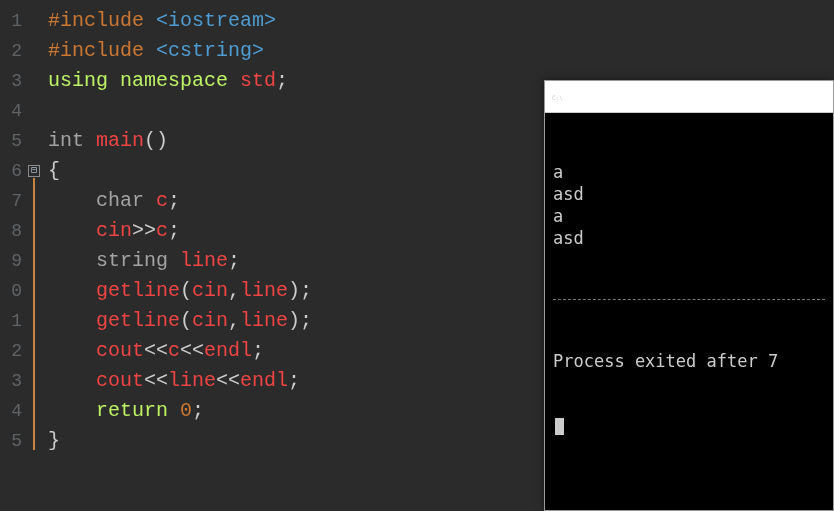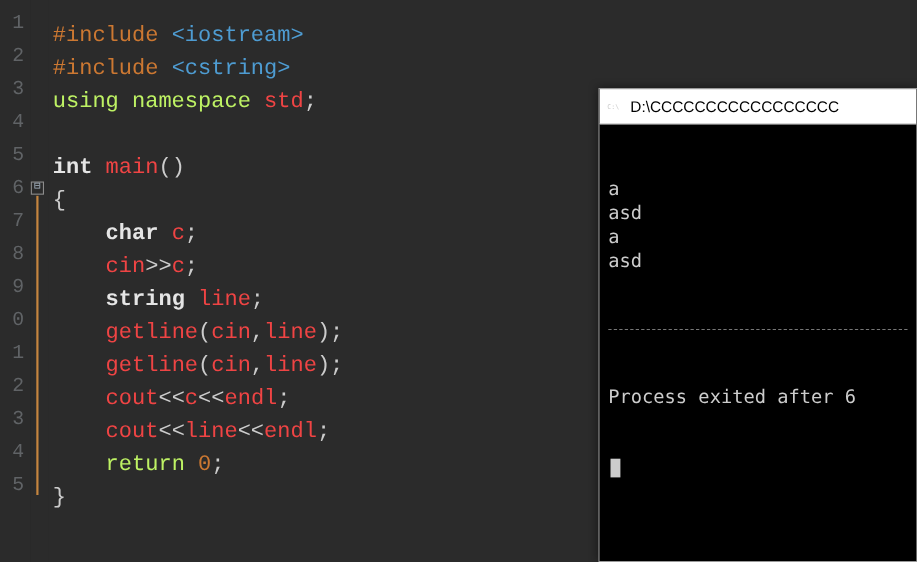--- a/index.html
+++ b/index.html
@@ -51,30 +51,30 @@
       cursor: pointer;
     }
     .fold-line {
       position: absolute;
       left: 5px;
       width: 2px;
       background: #c5853f;
     }
     .code-area {
       flex: 1;
-      padding-top: 18px;
+      padding-top: 6px;
       padding-left: 4px;
       line-height: 30px;
       color: #a9b7c6;
       white-space: pre;
     }
     .code-line { height: 30px; }
     .tok-preproc { color: #cc7832; }
     .tok-keyword { color: #bef264; }
-    .tok-type { color: #e5e5e5; font-weight: bold; }
+    .tok-type { color: #a3a3a3; }
     .tok-string { color: #4e9cd2; }
     .tok-ident { color: #ef4444; }
     .tok-punct { color: #cccccc; }
     .tok-num { color: #cc7832; }
     .tok-operator { color: #cccccc; }
     
     .console-window {
       position: absolute;
       right: 0;
       top: 80px;
@@ -184,21 +184,20 @@
   <div class="fold-gutter">
     <div class="fold-marker" style="top:165px">⊟</div>
     <div class="fold-line" style="top:178px;height:272px"></div>
   </div>
   <div class="code-area" id="code-area"><div class="code-line"><span class="tok-preproc">#include </span><span class="tok-string">&lt;iostream&gt;</span></div><div class="code-line"><span class="tok-preproc">#include </span><span class="tok-string">&lt;cstring&gt;</span></div><div class="code-line"><span class="tok-keyword">using </span><span class="tok-keyword">namespace </span><span class="tok-ident">std</span><span class="tok-punct">;</span></div><div class="code-line"></div><div class="code-line"><span class="tok-type">int </span><span class="tok-ident">main</span><span class="tok-punct">()</span></div><div class="code-line"><span class="tok-punct">{</span></div><div class="code-line"><span></span><span class="tok-type">    char </span><span class="tok-ident">c</span><span class="tok-punct">;</span></div><div class="code-line"><span>    </span><span class="tok-ident">cin</span><span class="tok-operator">&gt;&gt;</span><span class="tok-ident">c</span><span class="tok-punct">;</span></div><div class="code-line"><span>    </span><span class="tok-type">string </span><span class="tok-ident">line</span><span class="tok-punct">;</span></div><div class="code-line"><span>    </span><span class="tok-ident">getline</span><span class="tok-punct">(</span><span class="tok-ident">cin</span><span class="tok-punct">,</span><span class="tok-ident">line</span><span class="tok-punct">)</span><span class="tok-punct">;</span></div><div class="code-line"><span>    </span><span class="tok-ident">getline</span><span class="tok-punct">(</span><span class="tok-ident">cin</span><span class="tok-punct">,</span><span class="tok-ident">line</span><span class="tok-punct">)</span><span class="tok-punct">;</span></div><div class="code-line"><span>    </span><span class="tok-ident">cout</span><span class="tok-operator">&lt;&lt;</span><span class="tok-ident">c</span><span class="tok-operator">&lt;&lt;</span><span class="tok-ident">endl</span><span class="tok-punct">;</span></div><div class="code-line"><span>    </span><span class="tok-ident">cout</span><span class="tok-operator">&lt;&lt;</span><span class="tok-ident">line</span><span class="tok-operator">&lt;&lt;</span><span class="tok-ident">endl</span><span class="tok-punct">;</span></div><div class="code-line"><span>    </span><span class="tok-keyword">return </span><span class="tok-num">0</span><span class="tok-punct">;</span></div><div class="code-line"><span class="tok-punct">}</span></div></div>
 </div>
 
 <div class="console-window">
   <div class="console-titlebar">
     <span class="console-icon"><span class="console-icon-inner"></span></span>
-    <span class="console-title-text">D:\CCCCCCCCCCCCCCCCC</span>
   </div>
   <div class="console-body">
     <div id="console-lines"><div>a</div><div>asd</div><div>a</div><div>asd</div></div>
     <div class="console-divider"></div>
-    <div>Process exited after 6</div>
+    <div>Process exited after 7</div>
     <div><span class="cursor-block"></span></div>
   </div>
 </div>
 
 </body></html>

